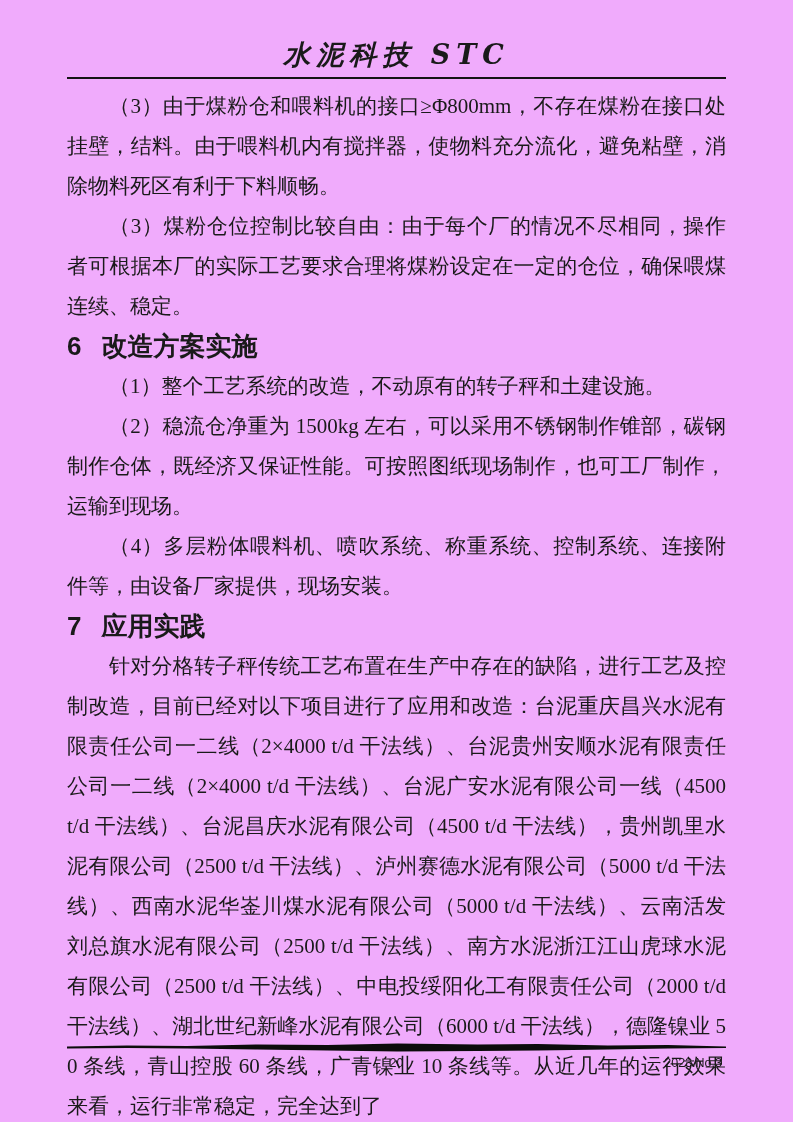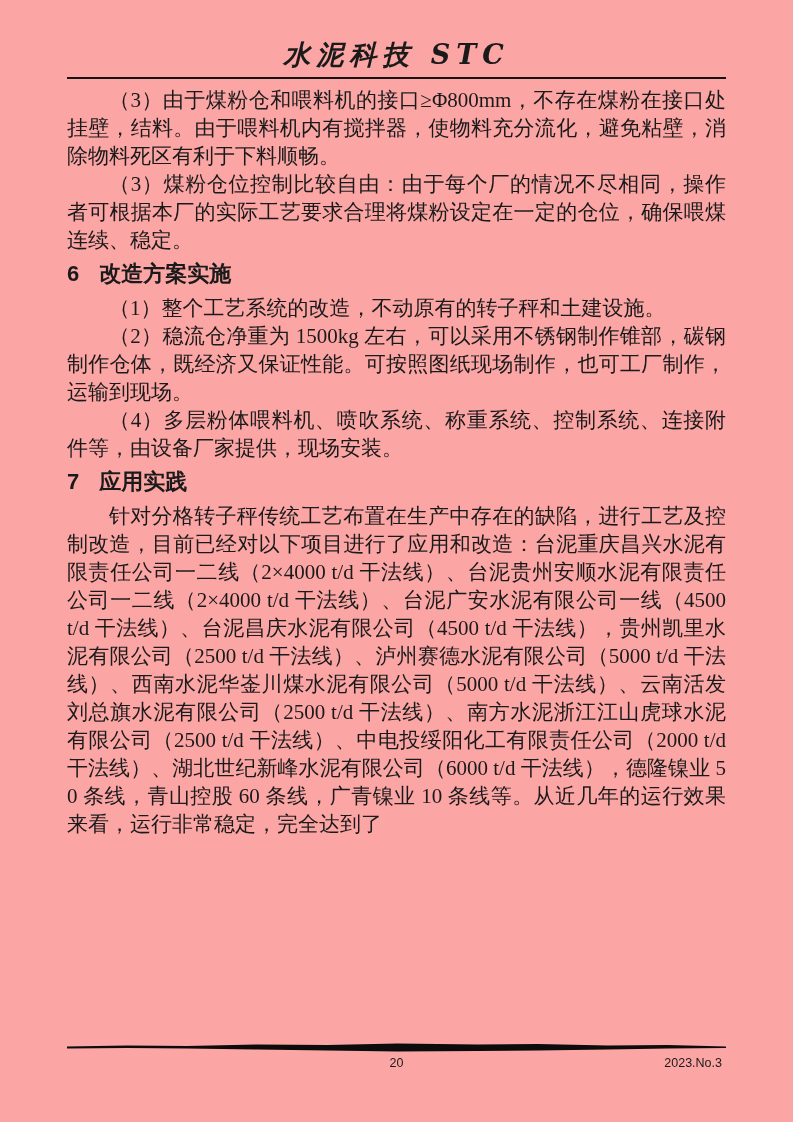--- a/index.html
+++ b/index.html
@@ -5,21 +5,21 @@
   html, body {
     margin: 0;
     padding: 0;
     background: #e8e8e8;
   }
   .page {
     position: relative;
     width: 793px;
     height: 1122px;
     margin: 0 auto;
-    background: #fca5a5;
+    background: #f0abfc;
     box-sizing: border-box;
     padding: 38px 67px 0 67px;
     color: #1a1a1a;
     font-family: "Liberation Serif", "DejaVu Serif", serif;
     overflow: hidden;
   }
   .journal-title {
     text-align: center;
     font-size: 27px;
     line-height: 34px;
@@ -33,30 +33,30 @@
     border-top: 2px solid #141414;
     margin: 5px 0 0 0;
   }
   main {
     display: block;
     padding-top: 7px;
   }
   p.para {
     margin: 0;
     font-size: 21px;
-    line-height: 28px;
+    line-height: 40px;
     text-indent: 2em;
     text-align: justify;
     text-align-last: left;
     word-break: break-all;
     overflow-wrap: anywhere;
   }
   h2.heading {
     margin: 2px 0 2px 0;
-    font-size: 22px;
+    font-size: 26px;
     line-height: 36px;
     font-weight: bold;
     font-family: "Liberation Sans", "DejaVu Sans", sans-serif;
   }
   h2.heading .h-num {
     display: inline-block;
     margin-right: 20px;
   }
   footer {
     position: absolute;

